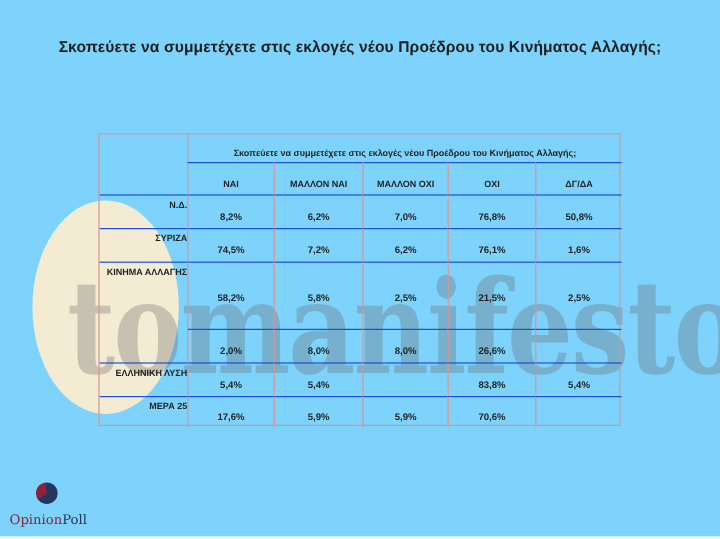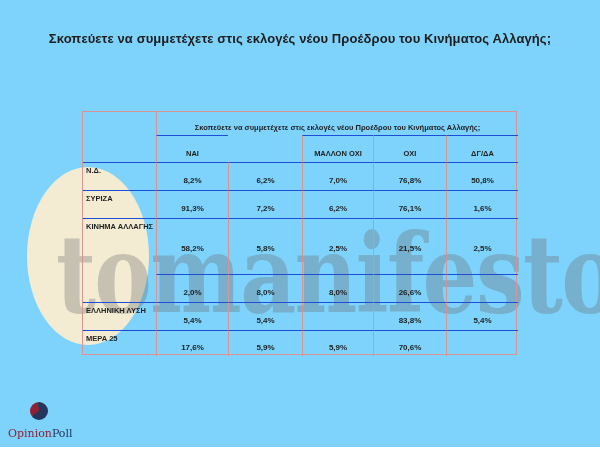--- a/index.html
+++ b/index.html
@@ -42,21 +42,21 @@
     display:flex; align-items:flex-end; justify-content:center;
     font-size:7.5px; padding-bottom:3px; white-space:nowrap;
   }
   .colhead {
     grid-row:2;
     display:flex; align-items:flex-end; justify-content:center;
     font-size:7.5px; padding-bottom:4px;
   }
   .rowlabel {
     grid-column:1;
-    font-size:7.5px; padding:3px 0 0 3px;
+    font-size:7.5px; padding:3px 0 0 3px;text-align:right;
   }
   .val {
     display:flex; align-items:center; justify-content:center;
     font-size:8px; padding-top:7px;
   }
   .val.tall { padding-top:4px; }
   .logo-pie {
     position:absolute; left:30px; top:402px; width:18px; height:18px;
     border-radius:50%; z-index:3;
     background:conic-gradient(#24365e 0deg 235deg, #8e2134 235deg 352deg, #24365e 352deg 360deg);
@@ -77,33 +77,34 @@
 
   <div class="cream-circle"></div>
 
   <div class="watermark">tomanifesto</div>
 
   <div class="poll-table">
     <div class="corner"></div>
     <div class="question bl">Σκοπεύετε να συμμετέχετε στις εκλογές νέου Προέδρου του Κινήματος Αλλαγής;</div>
 
     <div class="colhead bl bt" style="grid-column:2">ΝΑΙ</div>
+    <div class="colhead bl bt" style="grid-column:3">ΜΑΛΛΟΝ ΝΑΙ</div>
     <div class="colhead bl bt" style="grid-column:5">ΟΧΙ</div>
     <div class="colhead bl bt" style="grid-column:4">ΜΑΛΛΟΝ ΟΧΙ</div>
     <div class="colhead bl bt" style="grid-column:6">ΔΓ/ΔΑ</div>
 
     <div class="rowlabel bt" style="grid-row:3">Ν.Δ.</div>
     <div class="val bl bt" style="grid-row:3;grid-column:2">8,2%</div>
     <div class="val bl bt" style="grid-row:3;grid-column:3">6,2%</div>
     <div class="val bl bt" style="grid-row:3;grid-column:4">7,0%</div>
     <div class="val bl bt" style="grid-row:3;grid-column:5">76,8%</div>
     <div class="val bl bt" style="grid-row:3;grid-column:6">50,8%</div>
 
     <div class="rowlabel bt" style="grid-row:4">ΣΥΡΙΖΑ</div>
-    <div class="val bl bt" style="grid-row:4;grid-column:2">91,3%</div>
+    <div class="val bl bt" style="grid-row:4;grid-column:2">74,5%</div>
     <div class="val bl bt" style="grid-row:4;grid-column:3">7,2%</div>
     <div class="val bl bt" style="grid-row:4;grid-column:4">6,2%</div>
     <div class="val bl bt" style="grid-row:4;grid-column:5">76,1%</div>
     <div class="val bl bt" style="grid-row:4;grid-column:6">1,6%</div>
 
     <div class="rowlabel bt" style="grid-row:5">ΚΙΝΗΜΑ ΑΛΛΑΓΗΣ</div>
     <div class="val tall bl bt" style="grid-row:5;grid-column:2">58,2%</div>
     <div class="val tall bl bt" style="grid-row:5;grid-column:3">5,8%</div>
     <div class="val tall bl bt" style="grid-row:5;grid-column:4">2,5%</div>
     <div class="val tall bl bt" style="grid-row:5;grid-column:5">21,5%</div>

